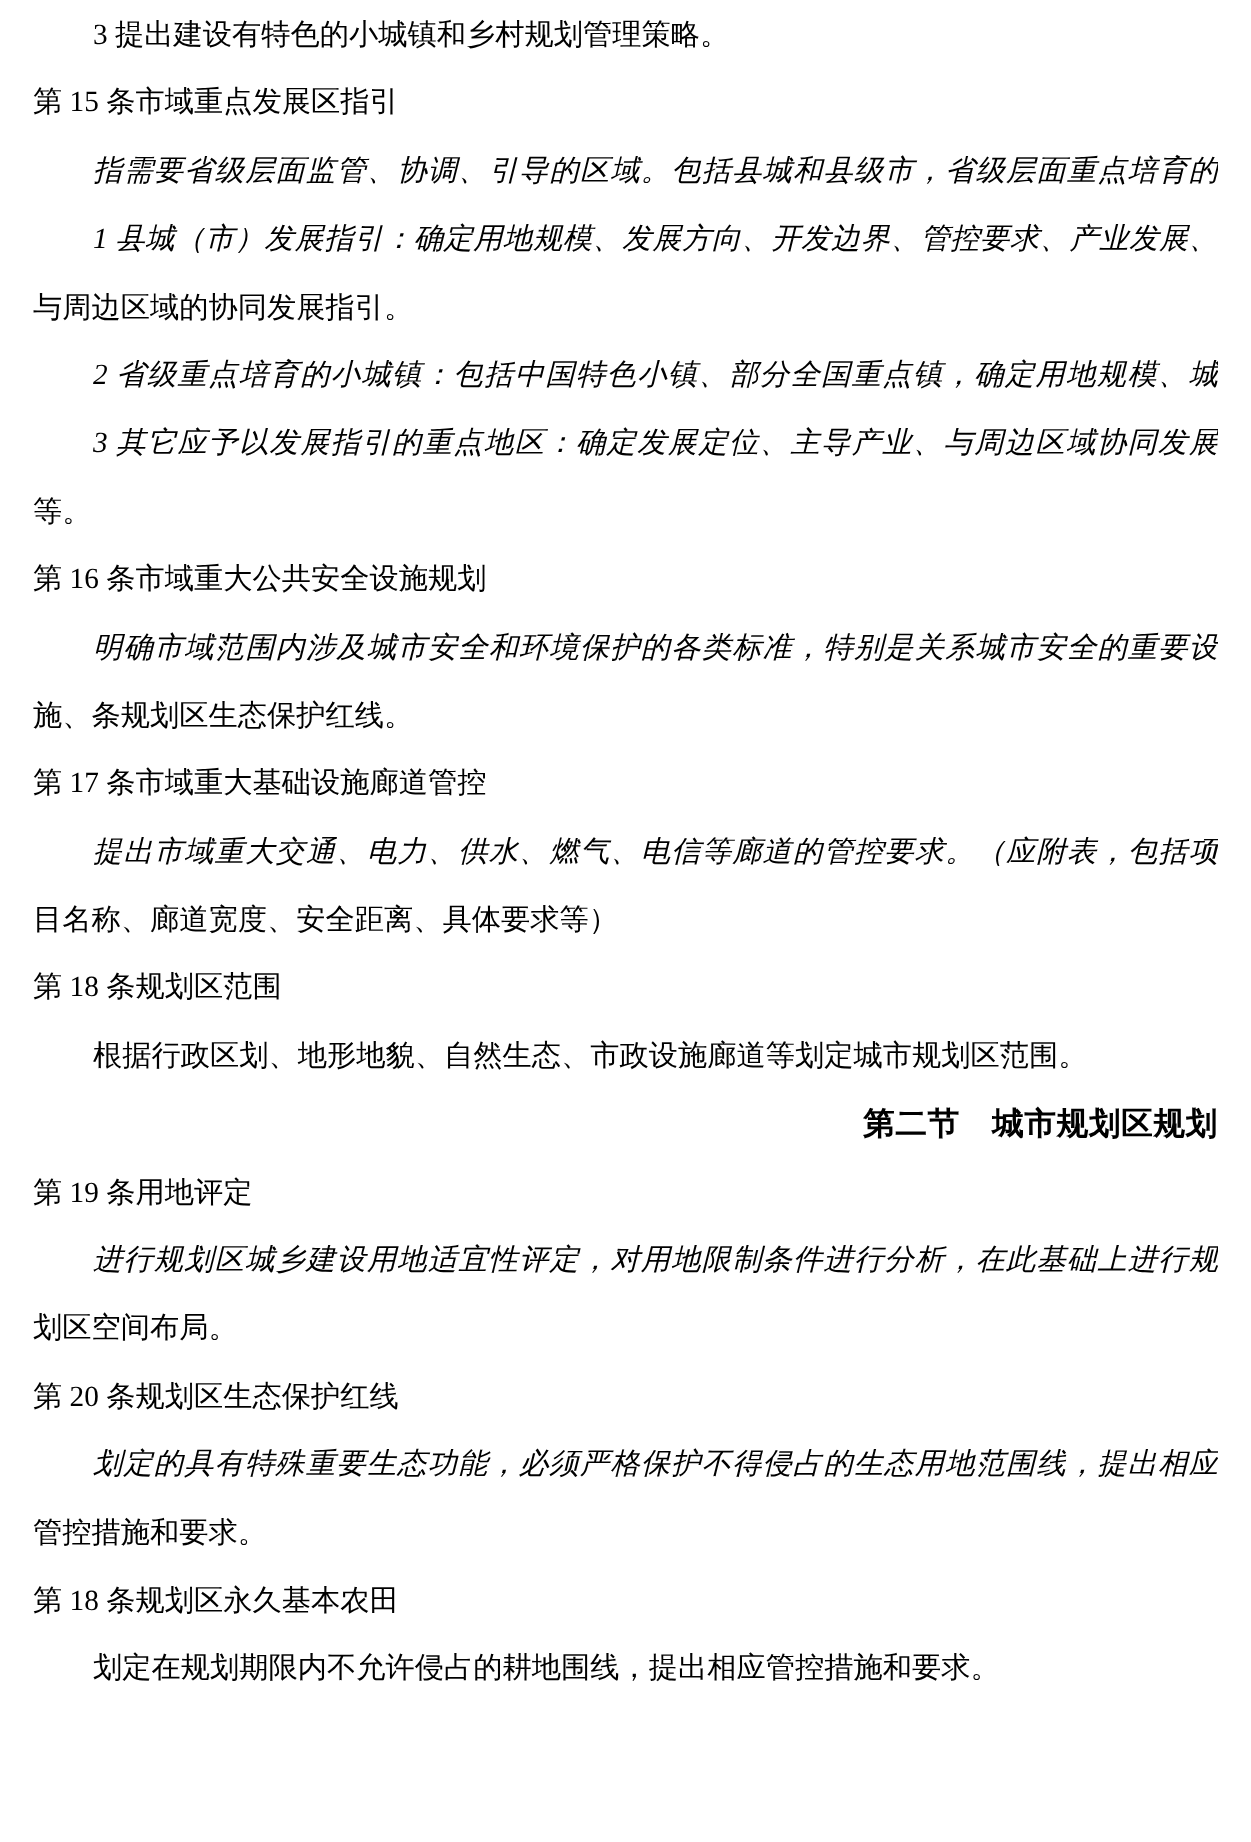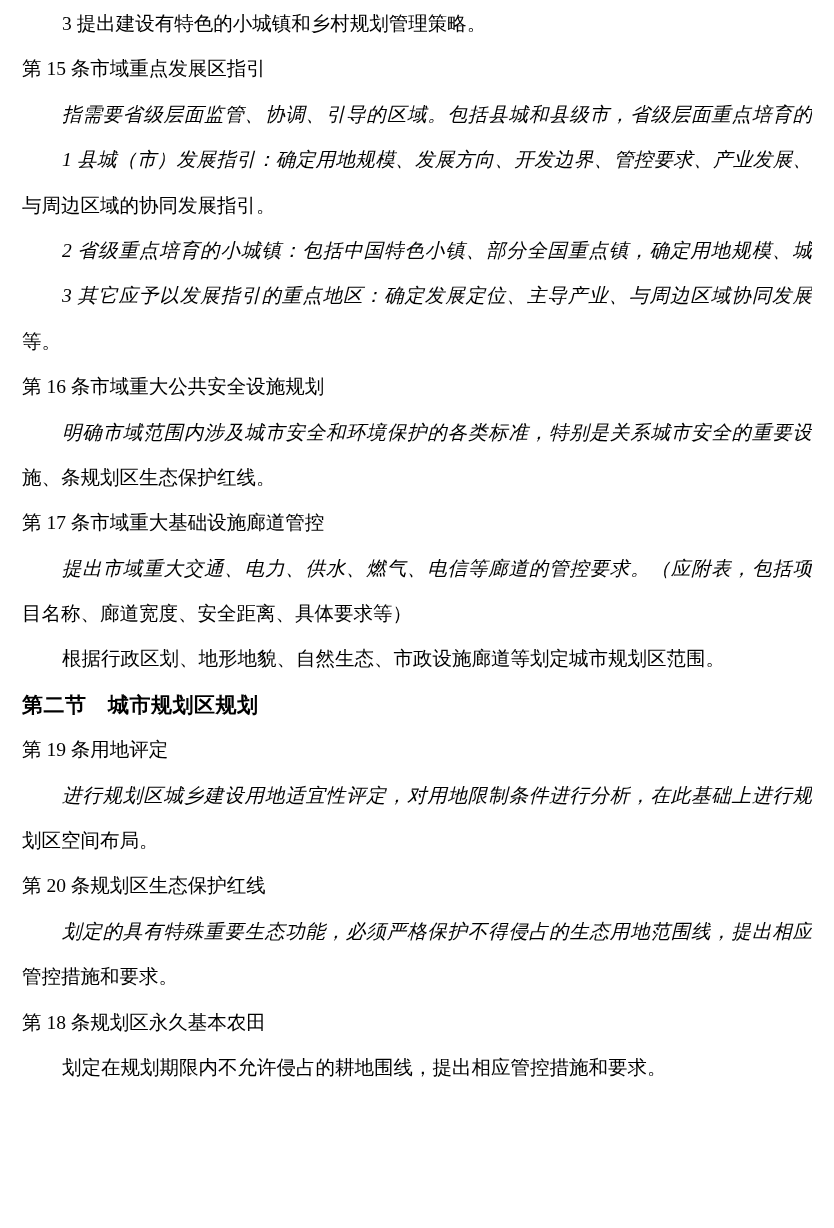--- a/index.html
+++ b/index.html
@@ -31,20 +31,21 @@
   .ln.justify {
     text-align: justify;
     text-align-last: justify;
     font-style: italic;
   }
   .ln.section {
     font-family: "Liberation Sans", sans-serif;
     font-weight: bold;
     font-size: 21px;
     letter-spacing: 0.5px;
+    text-align: right;
   }
 </style>
 </head>
 <body>
 
 <main class="page">
   <div id="lines">
       <div class="ln indent">3 提出建设有特色的小城镇和乡村规划管理策略。</div>
       <div class="ln article">第 15 条市域重点发展区指引</div>
       <div class="ln indent justify">指需要省级层面监管、协调、引导的区域。包括县城和县级市，省级层面重点培育的</div>
@@ -52,20 +53,21 @@
       <div class="ln flush">与周边区域的协同发展指引。</div>
       <div class="ln indent justify">2 省级重点培育的小城镇：包括中国特色小镇、部分全国重点镇，确定用地规模、城</div>
       <div class="ln indent justify">3 其它应予以发展指引的重点地区：确定发展定位、主导产业、与周边区域协同发展</div>
       <div class="ln flush">等。</div>
       <div class="ln article">第 16 条市域重大公共安全设施规划</div>
       <div class="ln indent justify">明确市域范围内涉及城市安全和环境保护的各类标准，特别是关系城市安全的重要设</div>
       <div class="ln flush">施、条规划区生态保护红线。</div>
       <div class="ln article">第 17 条市域重大基础设施廊道管控</div>
       <div class="ln indent justify">提出市域重大交通、电力、供水、燃气、电信等廊道的管控要求。（应附表，包括项</div>
       <div class="ln flush">目名称、廊道宽度、安全距离、具体要求等）</div>
+      <div class="ln article">第 18 条规划区范围</div>
       <div class="ln indent">根据行政区划、地形地貌、自然生态、市政设施廊道等划定城市规划区范围。</div>
       <div class="ln section">第二节　城市规划区规划</div>
       <div class="ln article">第 19 条用地评定</div>
       <div class="ln indent justify">进行规划区城乡建设用地适宜性评定，对用地限制条件进行分析，在此基础上进行规</div>
       <div class="ln flush">划区空间布局。</div>
       <div class="ln article">第 20 条规划区生态保护红线</div>
       <div class="ln indent justify">划定的具有特殊重要生态功能，必须严格保护不得侵占的生态用地范围线，提出相应</div>
       <div class="ln flush">管控措施和要求。</div>
       <div class="ln article">第 18 条规划区永久基本农田</div>
       <div class="ln indent">划定在规划期限内不允许侵占的耕地围线，提出相应管控措施和要求。</div>

